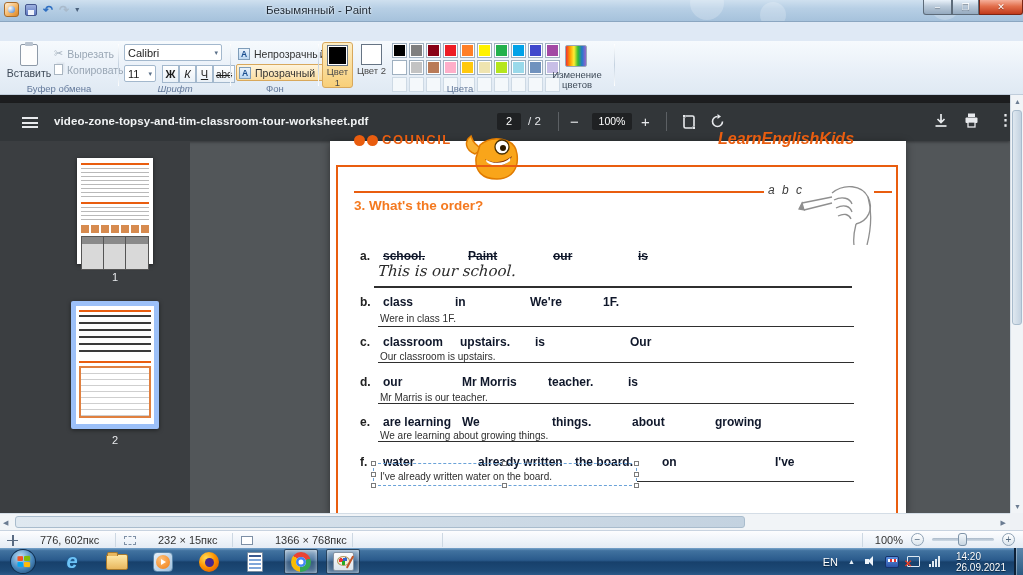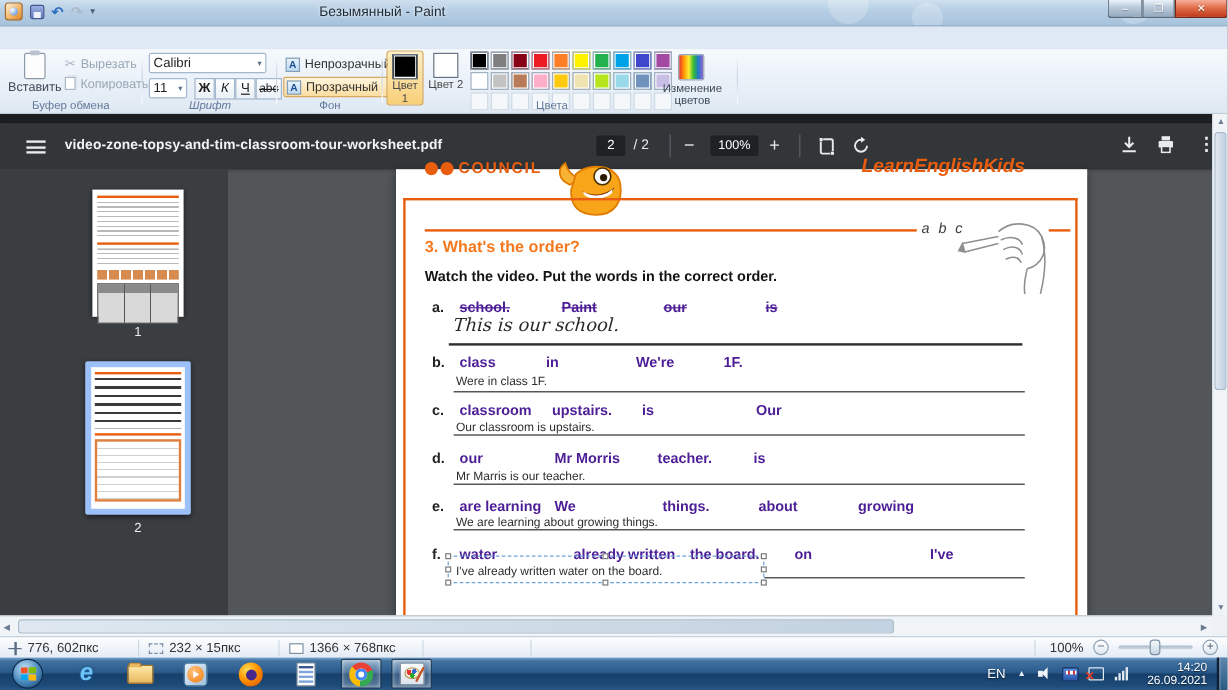--- a/index.html
+++ b/index.html
@@ -119,42 +119,42 @@
   .frame-top { position:absolute; left:6px; top:24px; width:562px; height:2px; background:#e95d0f; }
   .frame-left { position:absolute; left:6px; top:24px; width:2px; height:348px; background:#e95d0f; }
   .frame-right { position:absolute; left:566px; top:24px; width:2px; height:348px; background:#e95d0f; }
   .divider { position:absolute; left:24px; top:50px; width:410px; height:2px; background:#e95d0f; }
   .divider2 { position:absolute; left:544px; top:50px; width:18px; height:2px; background:#e95d0f; }
   .abc { position:absolute; left:438px; top:42px; font-size:12px; font-style:italic; color:#3c3c3c; letter-spacing:2px; }
   .ws-title { position:absolute; left:24px; top:57px; font-size:13.5px; font-weight:bold; color:#f4791f; }
   .ws-instr { position:absolute; left:24px; top:82px; font-size:12px; font-weight:bold; color:#141414; }
   .ws-item { position:absolute; left:0; width:576px; height:40px; }
   .ws-letter { position:absolute; left:30px; top:0; font-size:12px; font-weight:bold; color:#222; }
-  .ws-word { position:absolute; top:0; font-size:12px; font-weight:bold; color:#4c1d95; white-space:nowrap; }
+  .ws-word { position:absolute; top:0; font-size:12px; font-weight:bold; color:#0f172a; white-space:nowrap; }
   .ws-word.strike { text-decoration:line-through; }
   .ans-hand { position:absolute; left:48px; top:13px; font-size:15px; font-style:italic; color:#2a2a2a;
     font-family:"DejaVu Serif", serif; transform:skewX(-4deg); white-space:nowrap; }
   .ans { position:absolute; left:50px; font-size:10px; color:#2e2e2e; white-space:nowrap; }
   .ans-line { position:absolute; background:#2f2f2f; height:1px; }
   .selbox { position:absolute; left:43px; top:8px; width:264px; height:23px; border:1px dashed #6aa2d8; }
   .handle { position:absolute; width:5px; height:5px; background:#fff; border:1px solid #7a7a7a; }
 
   
   .vscroll { position:absolute; left:1010px; top:95px; width:13px; height:418px; background:#f1f4f7; border-left:1px solid #d4dde6; }
   .hscroll { position:absolute; left:0; top:513px; width:1010px; height:17px; background:#f1f4f7; border-top:1px solid #d4dde6; }
   .scr-arrow { position:absolute; color:#6b7c92; font-size:7px; text-align:center; }
   .scr-thumb { position:absolute; background:linear-gradient(90deg,#dfe8f0,#c3d2e0); border:1px solid #a9bccd; border-radius:3px; }
   .corner { position:absolute; left:1010px; top:513px; width:13px; height:17px; background:#eef1f5; }
 
   
   .statusbar { position:absolute; left:0; top:530px; width:1023px; height:18px;
     background:linear-gradient(180deg,#fdfdfe,#eef3f9 60%,#e4ebf4); border-top:1px solid #c8d3e0;
     font-size:11px; color:#333; }
   .sdiv { position:absolute; top:2px; width:1px; height:14px; background:#cdd8e3; }
-  .sseg { position:absolute; top:3px; display:flex; align-items:center; gap:5px; }
+  .sseg { position:absolute; top:3px; display:flex; align-items:center; gap:22px; }
   .cross-ico { width:11px; height:11px; position:relative; }
   .cross-ico::before { content:""; position:absolute; left:5px; top:0; width:1.5px; height:11px; background:#5a6b82; }
   .cross-ico::after { content:""; position:absolute; left:0; top:5px; width:11px; height:1.5px; background:#5a6b82; }
   .selrect-ico { width:12px; height:9px; border:1px dashed #7d8fa5; }
   .canv-ico { width:12px; height:9px; border:1px solid #7d8fa5; background:#fff; }
   .zoomctl { position:absolute; right:8px; top:2px; display:flex; align-items:center; gap:8px; }
   .zbtn { width:13px; height:13px; border-radius:50%; border:1px solid #8fa2b5; background:linear-gradient(180deg,#fff,#dde6ee);
     color:#53687e; font-size:10px; line-height:11px; text-align:center; }
   .ztrack { width:62px; height:3px; background:linear-gradient(180deg,#aab9c9,#cfdae5); border-radius:2px; position:relative; }
   .zthumb { position:absolute; left:26px; top:-5px; width:9px; height:13px; border-radius:3px;
@@ -194,21 +194,21 @@
   .tray-arrow { color:#e8f1f8; font-size:7px; }
   .spk { width:11px; height:11px; position:relative; }
   .spk::before { content:""; position:absolute; left:0; top:3px; width:4px; height:5px; background:#eef4fa; }
   .spk::after { content:""; position:absolute; left:3px; top:0; border-right:5px solid #eef4fa; border-top:5.5px solid transparent; border-bottom:5.5px solid transparent; }
   .kbd { width:14px; height:12px; background:linear-gradient(180deg,#5b8fe0,#2b55a8); border:1px solid #16336b; border-radius:2px; position:relative; }
   .kbd::after { content:""; position:absolute; left:2px; top:2px; width:9px; height:3px; background:repeating-linear-gradient(90deg,#fff 0 2px,#d33 2px 4px); }
   .net { width:13px; height:11px; border:1.5px solid #dfe9f2; border-radius:1px; position:relative; }
   .net::after { content:"✕"; position:absolute; left:-4px; top:1px; color:#e03b24; font-size:10px; font-weight:bold; }
   .bars { display:flex; align-items:flex-end; gap:1px; height:11px; }
   .bars i { width:2px; background:#dfe9f2; }
-  .clock { text-align:right; color:#fff; font-size:10px; line-height:11px; text-shadow:0 1px 1px #0a2239; margin:0 8px 0 10px; }
+  .clock { color:#fff; font-size:10px; line-height:11px; text-shadow:0 1px 1px #0a2239; margin:0 8px 0 10px; }
   .showdesk { width:9px; height:27px; background:linear-gradient(180deg,#5d87ad,#2b5а82); background:linear-gradient(180deg,#5d87ad,#2b5a82); border-left:2px solid #0d2036; box-shadow:inset 1px 0 0 rgba(255,255,255,.35); }
 </style>
 </head>
 <body>
 
 <div id="stage">
 
   <div class="titlebar">
     <div class="glass-circle" style="left:690px;top:-14px;width:34px;height:34px;"></div>
     <div class="glass-circle" style="left:760px;top:2px;width:26px;height:26px;"></div>
@@ -420,21 +420,20 @@
               <path d="M36 29 C44 25 52 27 54 33"></path>
               <path d="M38 37 C46 33 52 35 54 41"></path>
               <path d="M40 45 C46 42 51 43 53 48"></path>
               <path d="M58 53 C56 61 55 67 56 74"></path>
               <path d="M70 26 C74 40 73 58 69 74"></path>
             </g>
           </svg>
         </div>
 
         <div class="ws-title">3. What's the order?</div>
-        <div class="ws-instr">Watch the video. Put the words in the correct order.</div>
 
         <div class="ws-item" style="top:108px;">
           <span class="ws-letter">a.</span>
           <span class="ws-word strike" style="left:53px;">school.</span>
           <span class="ws-word strike" style="left:138px;">Paint</span>
           <span class="ws-word strike" style="left:223px;">our</span>
           <span class="ws-word strike" style="left:308px;">is</span>
           <span class="ans-hand">This is our school.</span>
           <div class="ans-line" style="left:44px;top:37px;width:478px;height:2px;"></div>
         </div>

